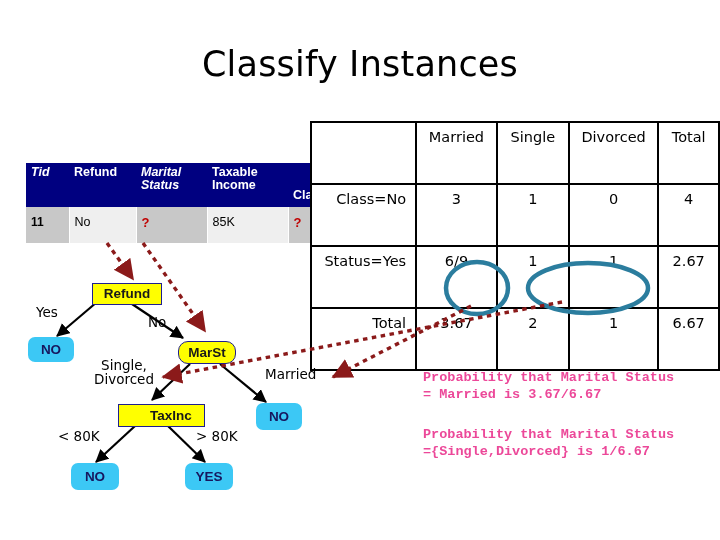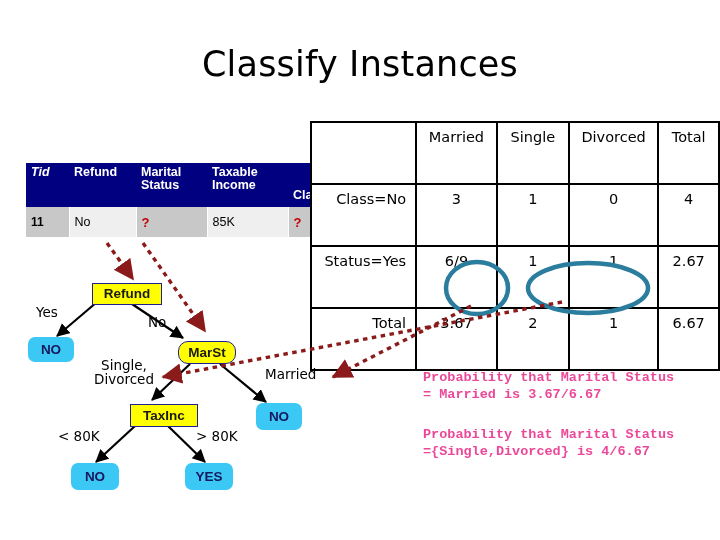--- a/index.html
+++ b/index.html
@@ -43,21 +43,21 @@
     vertical-align:top;
     height:36px;
     border:none;
     line-height:13px;
     margin-top:11px;
   }
   .rec-table th.tid{font-style:italic;}
   .rec-table td{
     background:#c8c8c8;
     font-size:12.5px;color:#000;
-    padding:4px 4px 4px 5px;
+    padding:4px 4px 10px 5px;
     height:22px;
     border-right:1px solid #ffffff;
     vertical-align:middle;
     margin-left:33px;
   }
   .rec-table td.light{background:#efefef;}
   .rec-table td.tidval{font-weight:bold;font-size:12px;}
   .rec-table td.q{color:#c00000;font-weight:bold;font-size:13px;}
 
   
@@ -132,21 +132,21 @@
 <div class="slide">
 
   <div class="title">Classify Instances</div>
 
 
   <table class="rec-table">
     <tbody>
         <tr>
       <th class="tid" style="width:34px;">Tid</th>
       <th style="width:58px;">Refund</th>
-      <th style="width:62px;">Marital Status</th>
+      <th style="width:62px;font-style:italic;">Marital Status</th>
       <th style="width:72px;">Taxable Income</th>
       <th style="width:50px;vertical-align:bottom;">Class</th>
     </tr>
     <tr>
       <td class="tidval">11</td>
       <td class="light">No</td>
       <td class="q">?</td>
       <td class="light">85K</td>
       <td class="q">?</td>
     </tr>
@@ -215,36 +215,36 @@
       <line x1="143" y1="243" x2="205" y2="331"></line>
 
       <line x1="471" y1="306" x2="333" y2="377"></line>
 
       <line x1="562" y1="302" x2="163" y2="377"></line>
     </g>
   </svg>
 
   <div class="node attr" style="left:92px;top:283px;width:68px;height:20px;">Refund</div>
   <div class="node attr" style="left:178px;top:341px;width:56px;height:21px;border-radius:10px;">MarSt</div>
-  <div class="node attr" style="left:130px;top:404px;width:66px;height:21px;">TaxInc</div>
+  <div class="node attr" style="left:118px;top:404px;width:66px;height:21px;padding-left:19px;">TaxInc</div>
 
   <div class="node leaf" style="left:28px;top:337px;width:46px;height:25px;">NO</div>
   <div class="node leaf" style="left:256px;top:403px;width:46px;height:27px;">NO</div>
   <div class="node leaf" style="left:71px;top:463px;width:48px;height:27px;">NO</div>
   <div class="node leaf" style="left:185px;top:463px;width:48px;height:27px;">YES</div>
 
   <div class="edge-label" style="left:36px;top:305px;">Yes</div>
   <div class="edge-label" style="left:148px;top:315px;">No</div>
   <div class="edge-label" style="left:86px;top:358px;width:76px;text-align:center;">Single, Divorced</div>
   <div class="edge-label" style="left:265px;top:367px;">Married</div>
   <div class="edge-label" style="left:58px;top:429px;">&lt; 80K</div>
   <div class="edge-label" style="left:196px;top:429px;">&gt; 80K</div>
 
   <div class="prob" style="left:423px;top:370px;">
     <div>Probability that Marital Status</div>
     <div>= Married is 3.67/6.67</div>
   </div>
   <div class="prob" style="left:423px;top:427px;">
     <div>Probability that Marital Status</div>
-    <div>={Single,Divorced} is 4/6.67</div>
+    <div>={Single,Divorced} is 1/6.67</div>
   </div>
 
 </div>
 
 </body></html>

